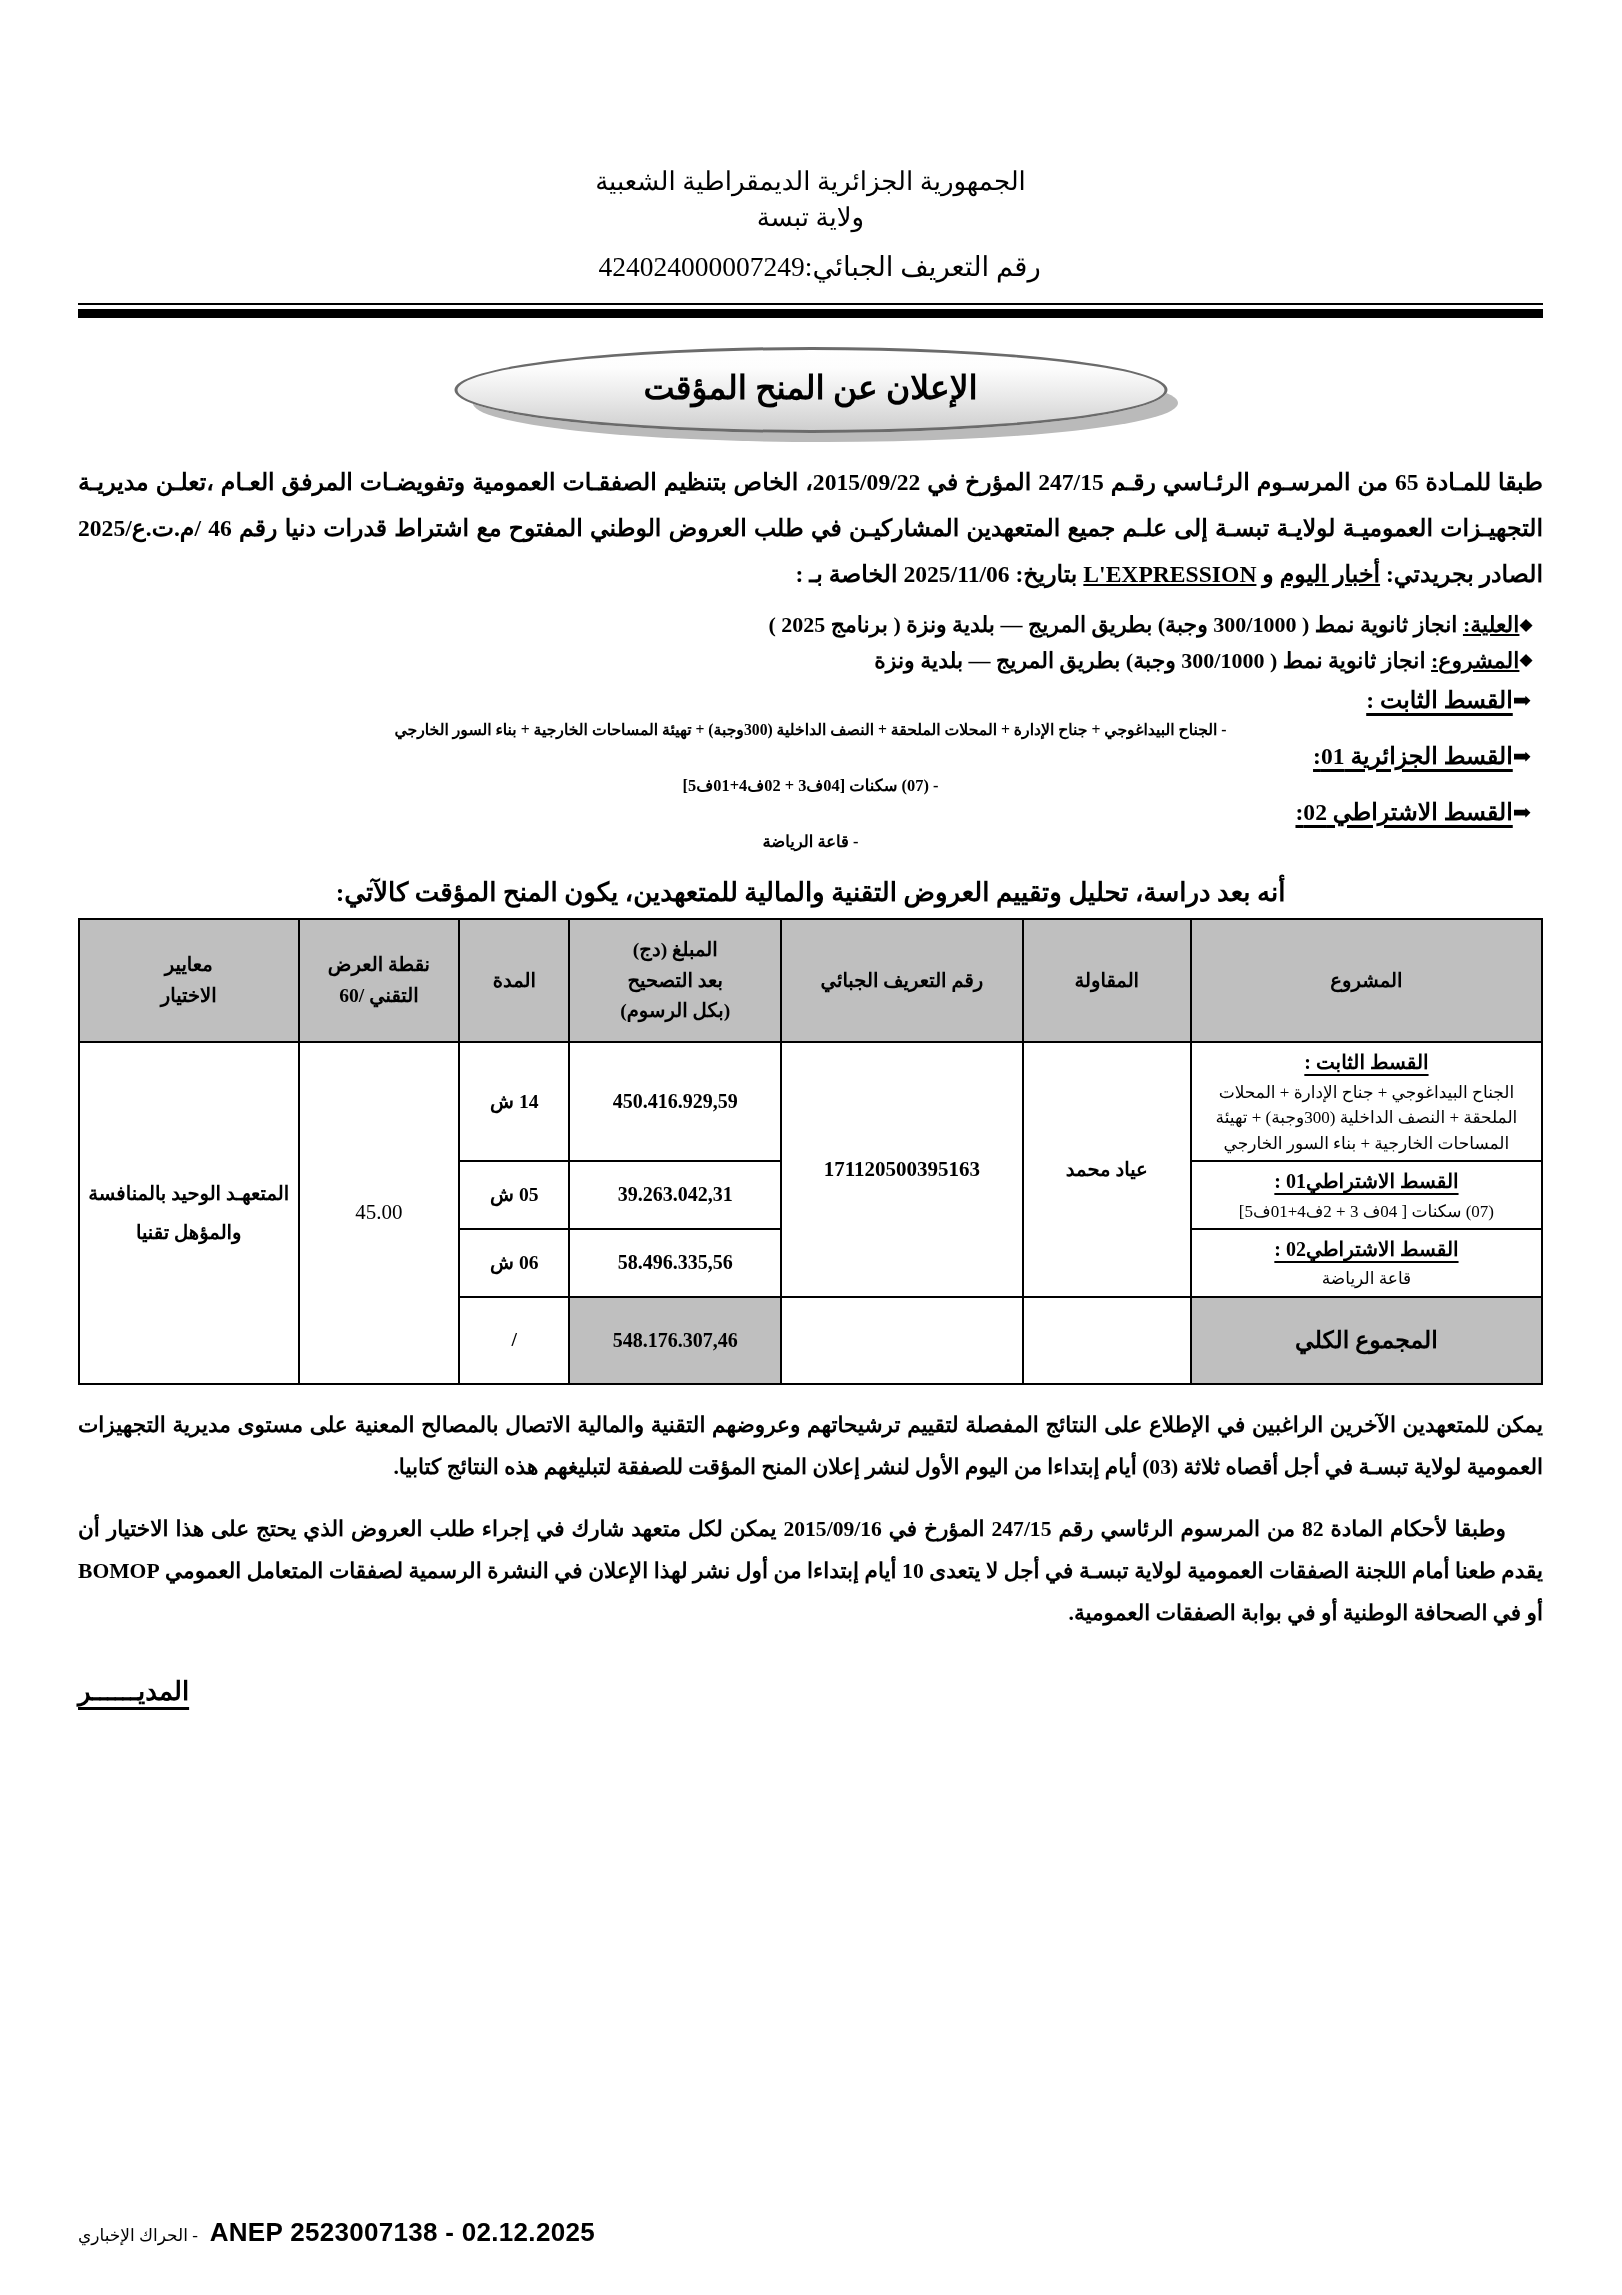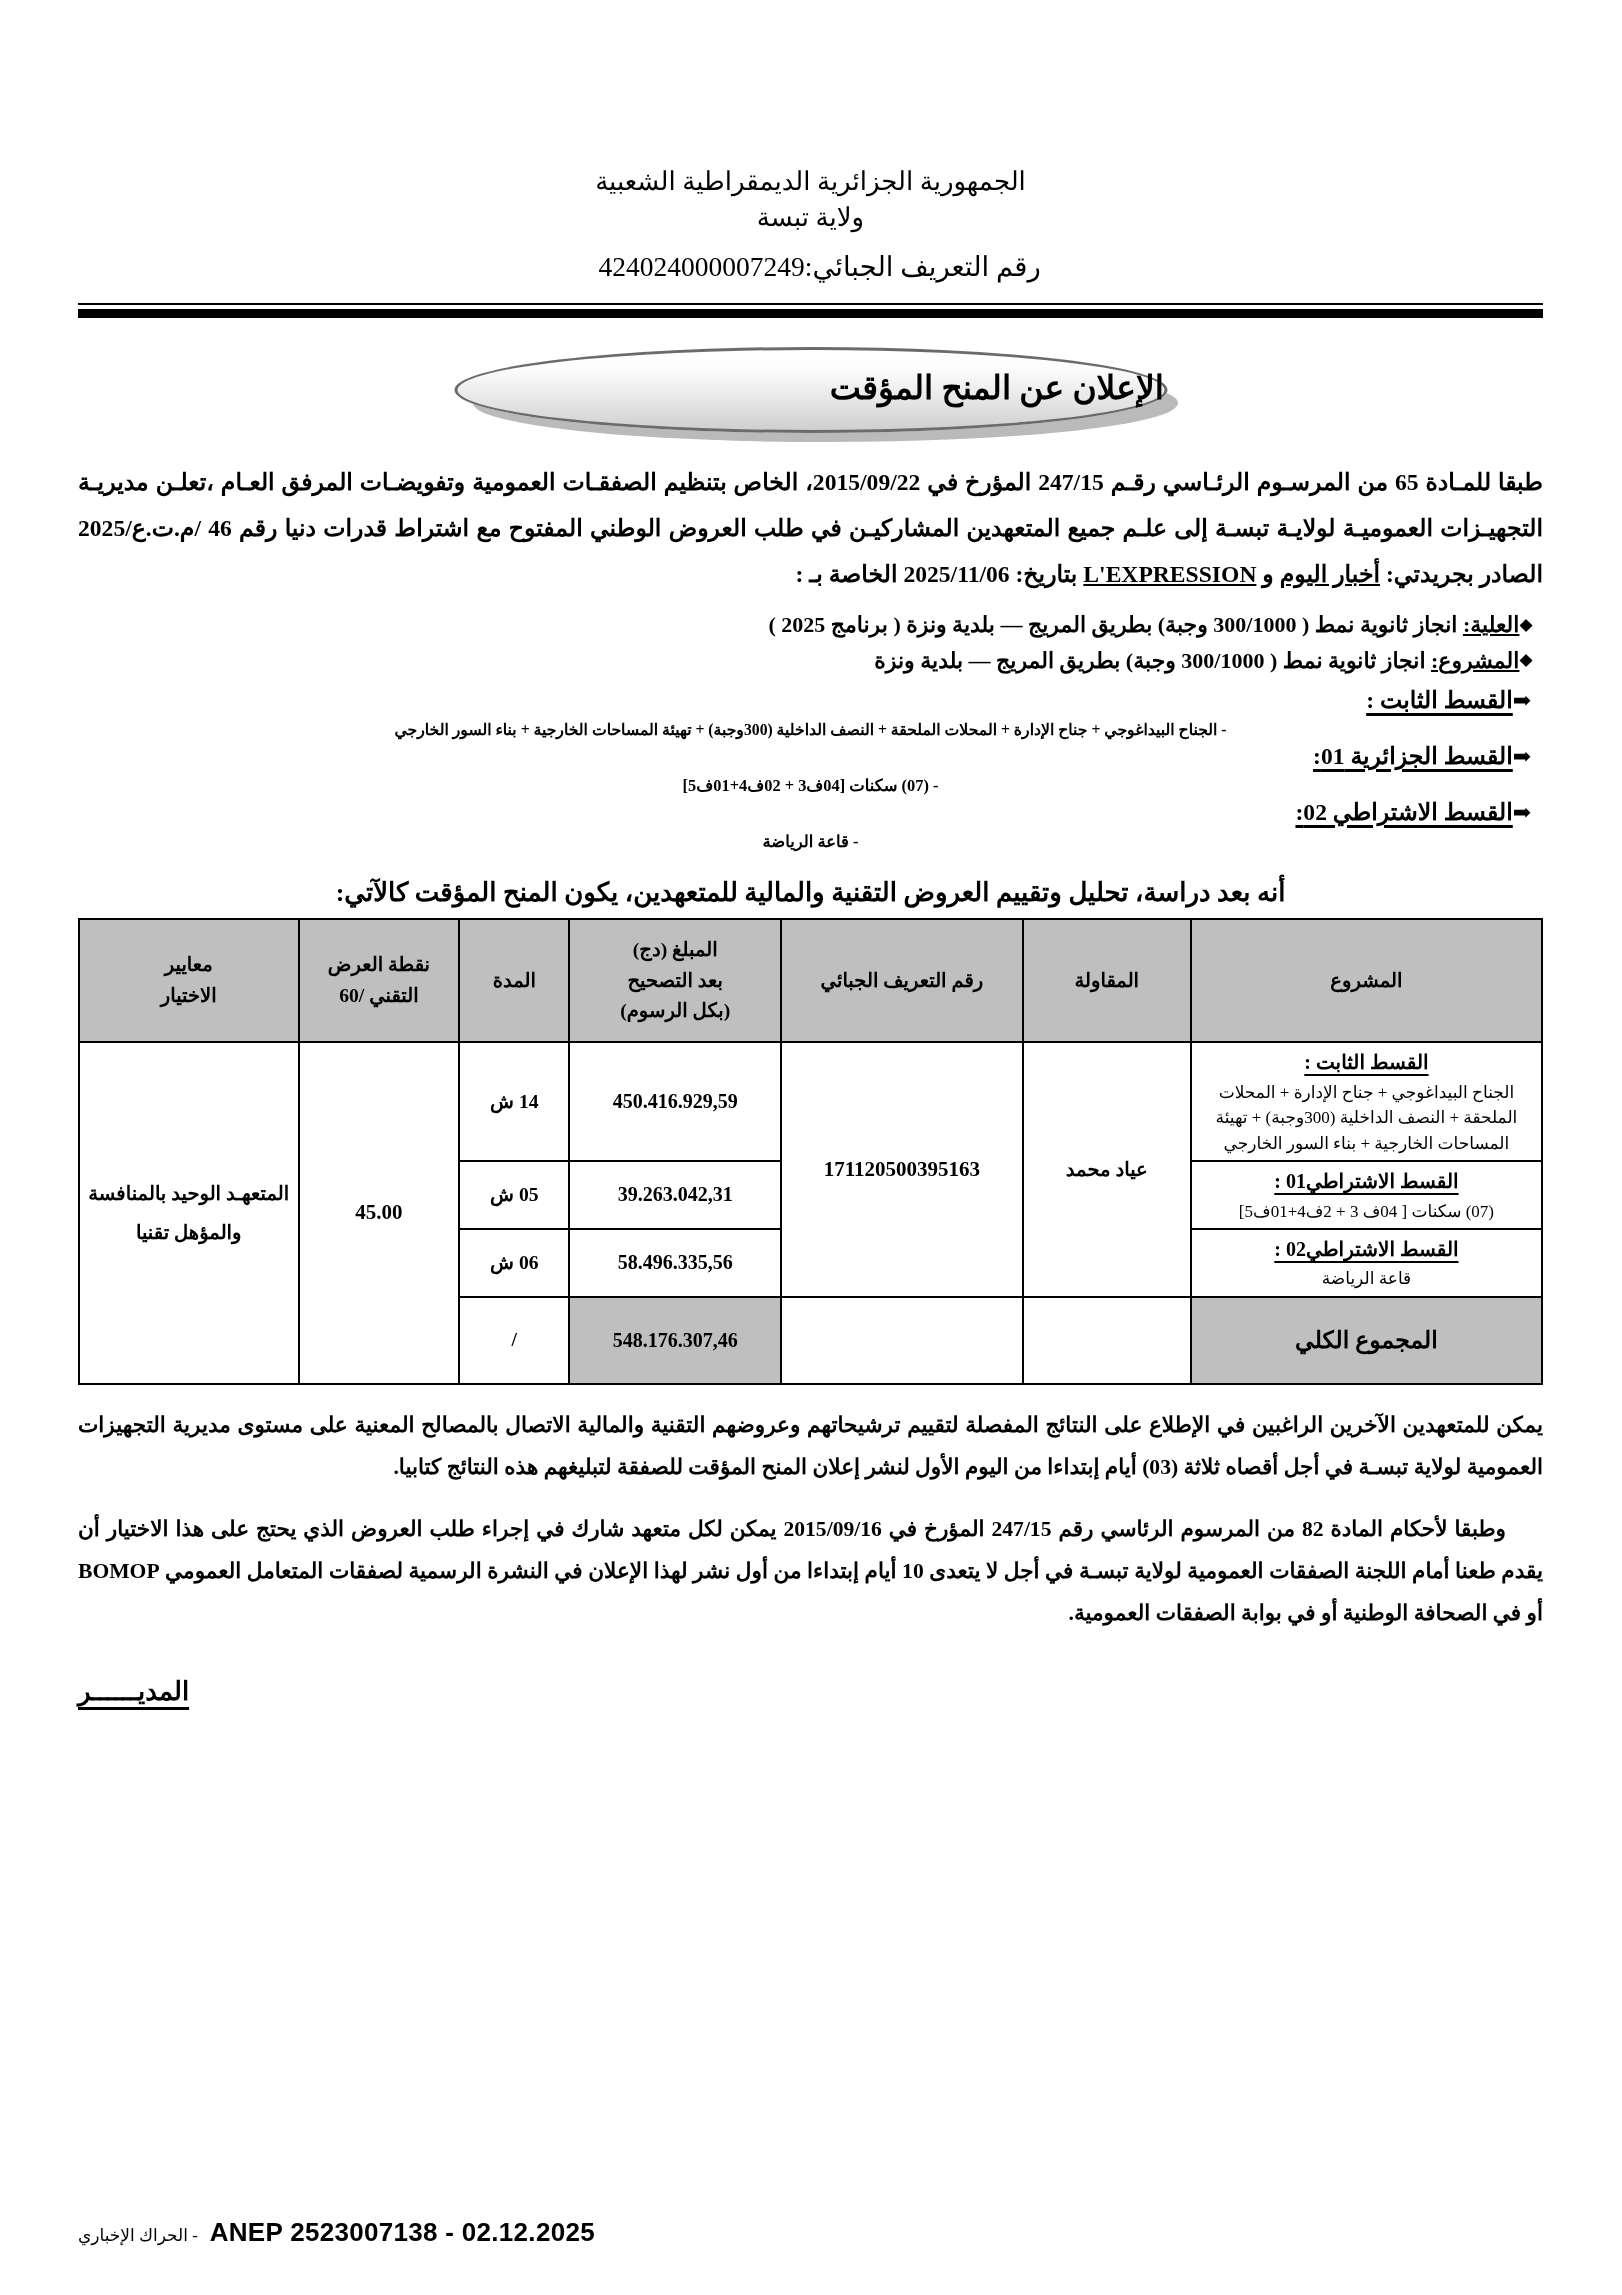--- a/index.html
+++ b/index.html
@@ -83,20 +83,21 @@
     left: 50%;
     transform: translateX(-50%);
     top: 0;
     width: 707px;
     height: 80px;
     border-radius: 50%;
     border: 3.3px solid #6b6b6b;
     background: linear-gradient(to bottom, #ffffff 0%, #fdfdfd 22%, #e7e7e7 62%, #cfcfcf 100%);
     display: flex;
     align-items: center;
+    justify-content: center;
     box-shadow: 14.4px 13px 0 -3.9px rgba(130,130,130,0.55);
   }
   .oval-text {
     font-size: 33px;
     font-weight: 700;
     white-space: nowrap;
     padding-bottom: 3.9px;
   }
 
   
@@ -220,21 +221,21 @@
     text-underline-offset: 4.6px;
     text-decoration-thickness: 2px;
     display: block;
     text-align: center;
     margin-bottom: 2.6px;
   }
   td.cell-contract { font-size: 19.6px; font-weight: 700; }
   td.cell-nif      { font-size: 21px; font-weight: 700; }
   td.cell-amount   { font-size: 20px; font-weight: 700; }
   td.cell-duration { font-size: 19.6px; font-weight: 700; }
-  td.cell-score    { font-size: 21px; font-weight: 700; }
+  td.cell-score    { font-size: 21px; font-weight: 400; }
   td.cell-criteria {
     font-size: 19.6px;
     font-weight: 700;
     line-height: 2.0;
   }
   td.total-label {
     background: #bfbfbf;
     font-size: 23.6px;
     font-weight: 700;
     height: 77px;

